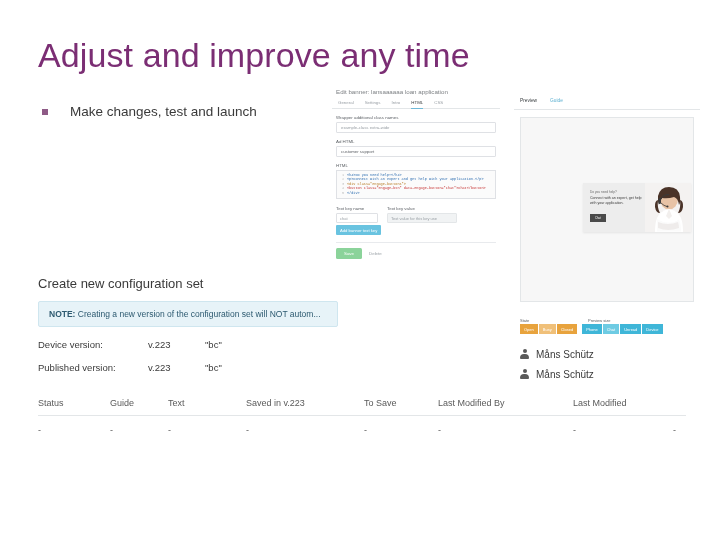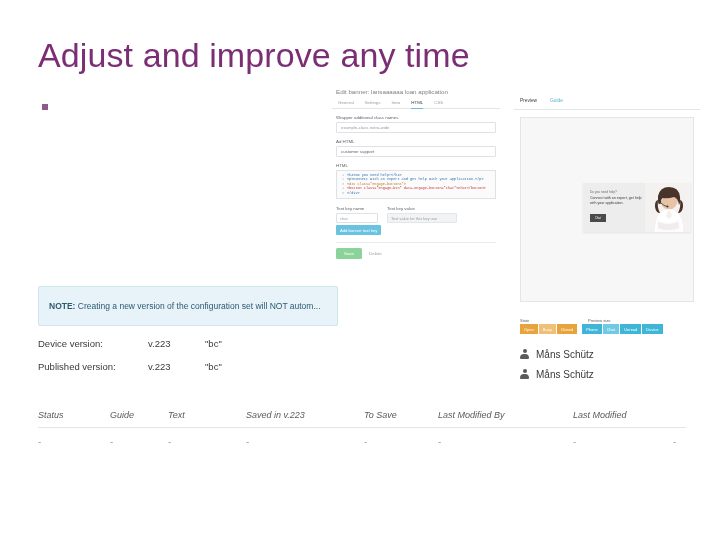--- a/index.html
+++ b/index.html
@@ -91,43 +91,44 @@
   #authors .aname{font-size:10px;color:#3a3a3a;}
   .person-icon{width:9px;height:11px;position:relative;flex:none;}
   .person-icon .hd{position:absolute;left:2.5px;top:0;width:4px;height:4px;border-radius:50%;background:#5a5a5a;}
   .person-icon .bd{position:absolute;left:0;top:4.5px;width:9px;height:5px;background:#5a5a5a;
     border-radius:4px 4px 1px 1px;}
 
   
   #config{left:38px;top:276px;width:300px;}
   #config .cs-h{font-size:13px;color:#3a3a3a;}
   .note{margin-top:10px;background:#e7f3f8;border:1px solid #cfe6ef;border-radius:2px;
-    padding:14px 10px;font-size:8.5px;color:#2d5a70;white-space:nowrap;overflow:hidden;}
+    padding:7px 10px;font-size:8.5px;color:#2d5a70;white-space:nowrap;overflow:hidden;}
   .note b{font-weight:bold;}
   #config .vrow{display:flex;margin-top:12px;font-size:9.5px;color:#3a3a3a;}
   #config .vrow .vl{width:110px;}
   #config .vrow .vv{width:57px;}
   #config .vrow .vq{}
 
   
   #changes{left:38px;top:398px;width:648px;}
   #changes .tb-h{font-size:13px;color:#3a3a3a;}
-  #changes table{border-collapse:collapse;width:100%;margin-top:12px;table-layout:fixed;font-style:italic;}
+  #changes table{border-collapse:collapse;width:100%;table-layout:fixed;}
   #changes th{font-size:9px;color:#5a5a5a;text-align:left;font-weight:normal;padding:0 0 7px 0;}
   #changes td{font-size:9px;color:#5a5a5a;border-top:1px solid #e3e6e8;padding:9px 0 0 0;}
 </style>
 </head>
 <body>
 
 <div class="slide">
 
   <div class="slide-title">Adjust and improve any time</div>
 
   <div class="bullet-row">
     <div class="bullet-mark"></div>
+    <div class="bullet-text">Make changes, test and launch</div>
   </div>
 
   <div class="shot" id="edit-banner">
     <div class="eb-title">
       <span>Edit banner:</span>
       <span>lansaaaaaa loan application</span>
     </div>
 
     <div class="eb-tabs">
       <div class="eb-tab">General</div>
@@ -251,20 +252,21 @@
     <div class="arow">
       <span class="person-icon">
           <i class="hd"></i>
           <i class="bd"></i>
         </span>
       <span class="aname">Måns Schütz</span>
     </div>
   </div>
 
   <div class="shot" id="config">
+    <div class="cs-h">Create new configuration set</div>
     <div class="note">
       <b>NOTE:</b>
       <span>Creating a new version of the configuration set will NOT autom...</span>
     </div>
     <div class="vrow">
       <span class="vl">Device version:</span>
       <span class="vv">v.223</span>
       <span class="vq">"bc"</span>
     </div>
     <div class="vrow">

